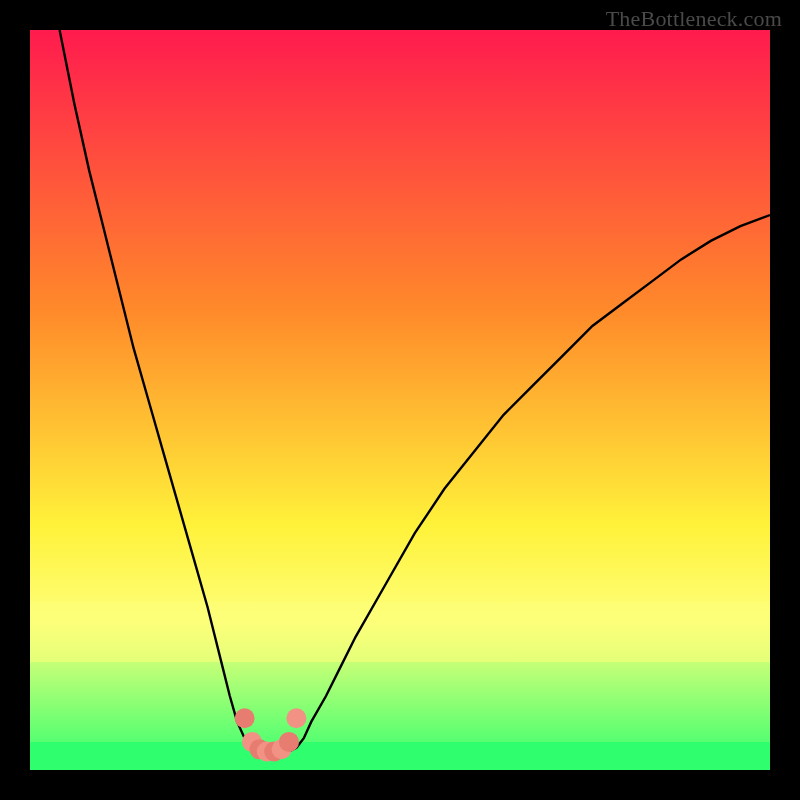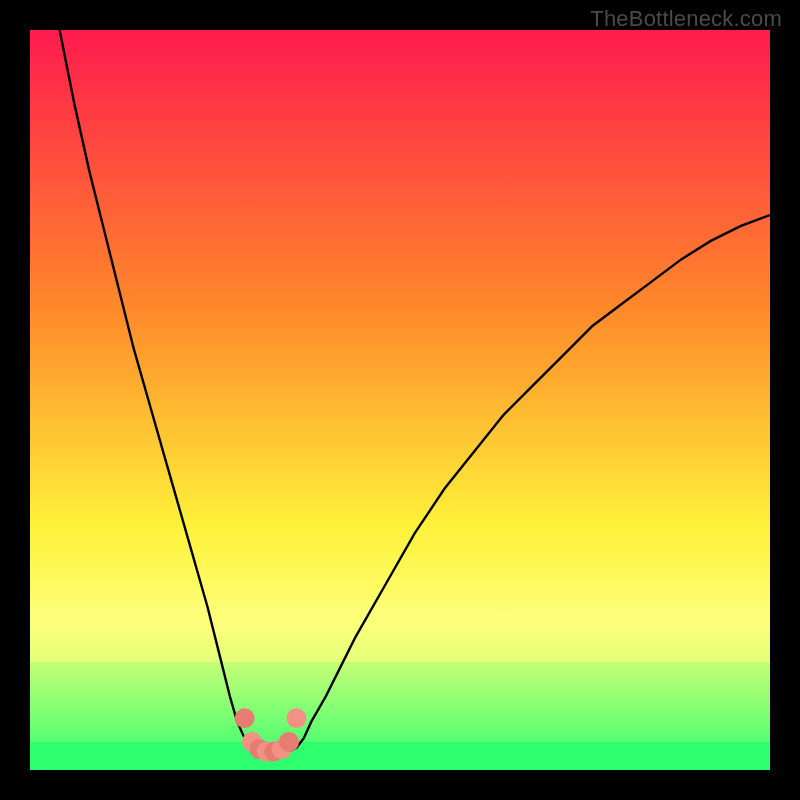--- a/index.html
+++ b/index.html
@@ -13,21 +13,21 @@
   .outer {
     position: relative;
     width: 800px;
     height: 800px;
     background: #000;
   }
   .watermark {
     position: absolute;
     top: 6px;
     right: 18px;
-    font-family: Liberation Sans, sans-serif;
+    font-family: Liberation Serif, serif;
     font-size: 22px;
     color: #4a4a4a;
     letter-spacing: 0.2px;
   }
   .plot-wrap {
     position: absolute;
     left: 30px;
     top: 30px;
     width: 740px;
     height: 740px;

